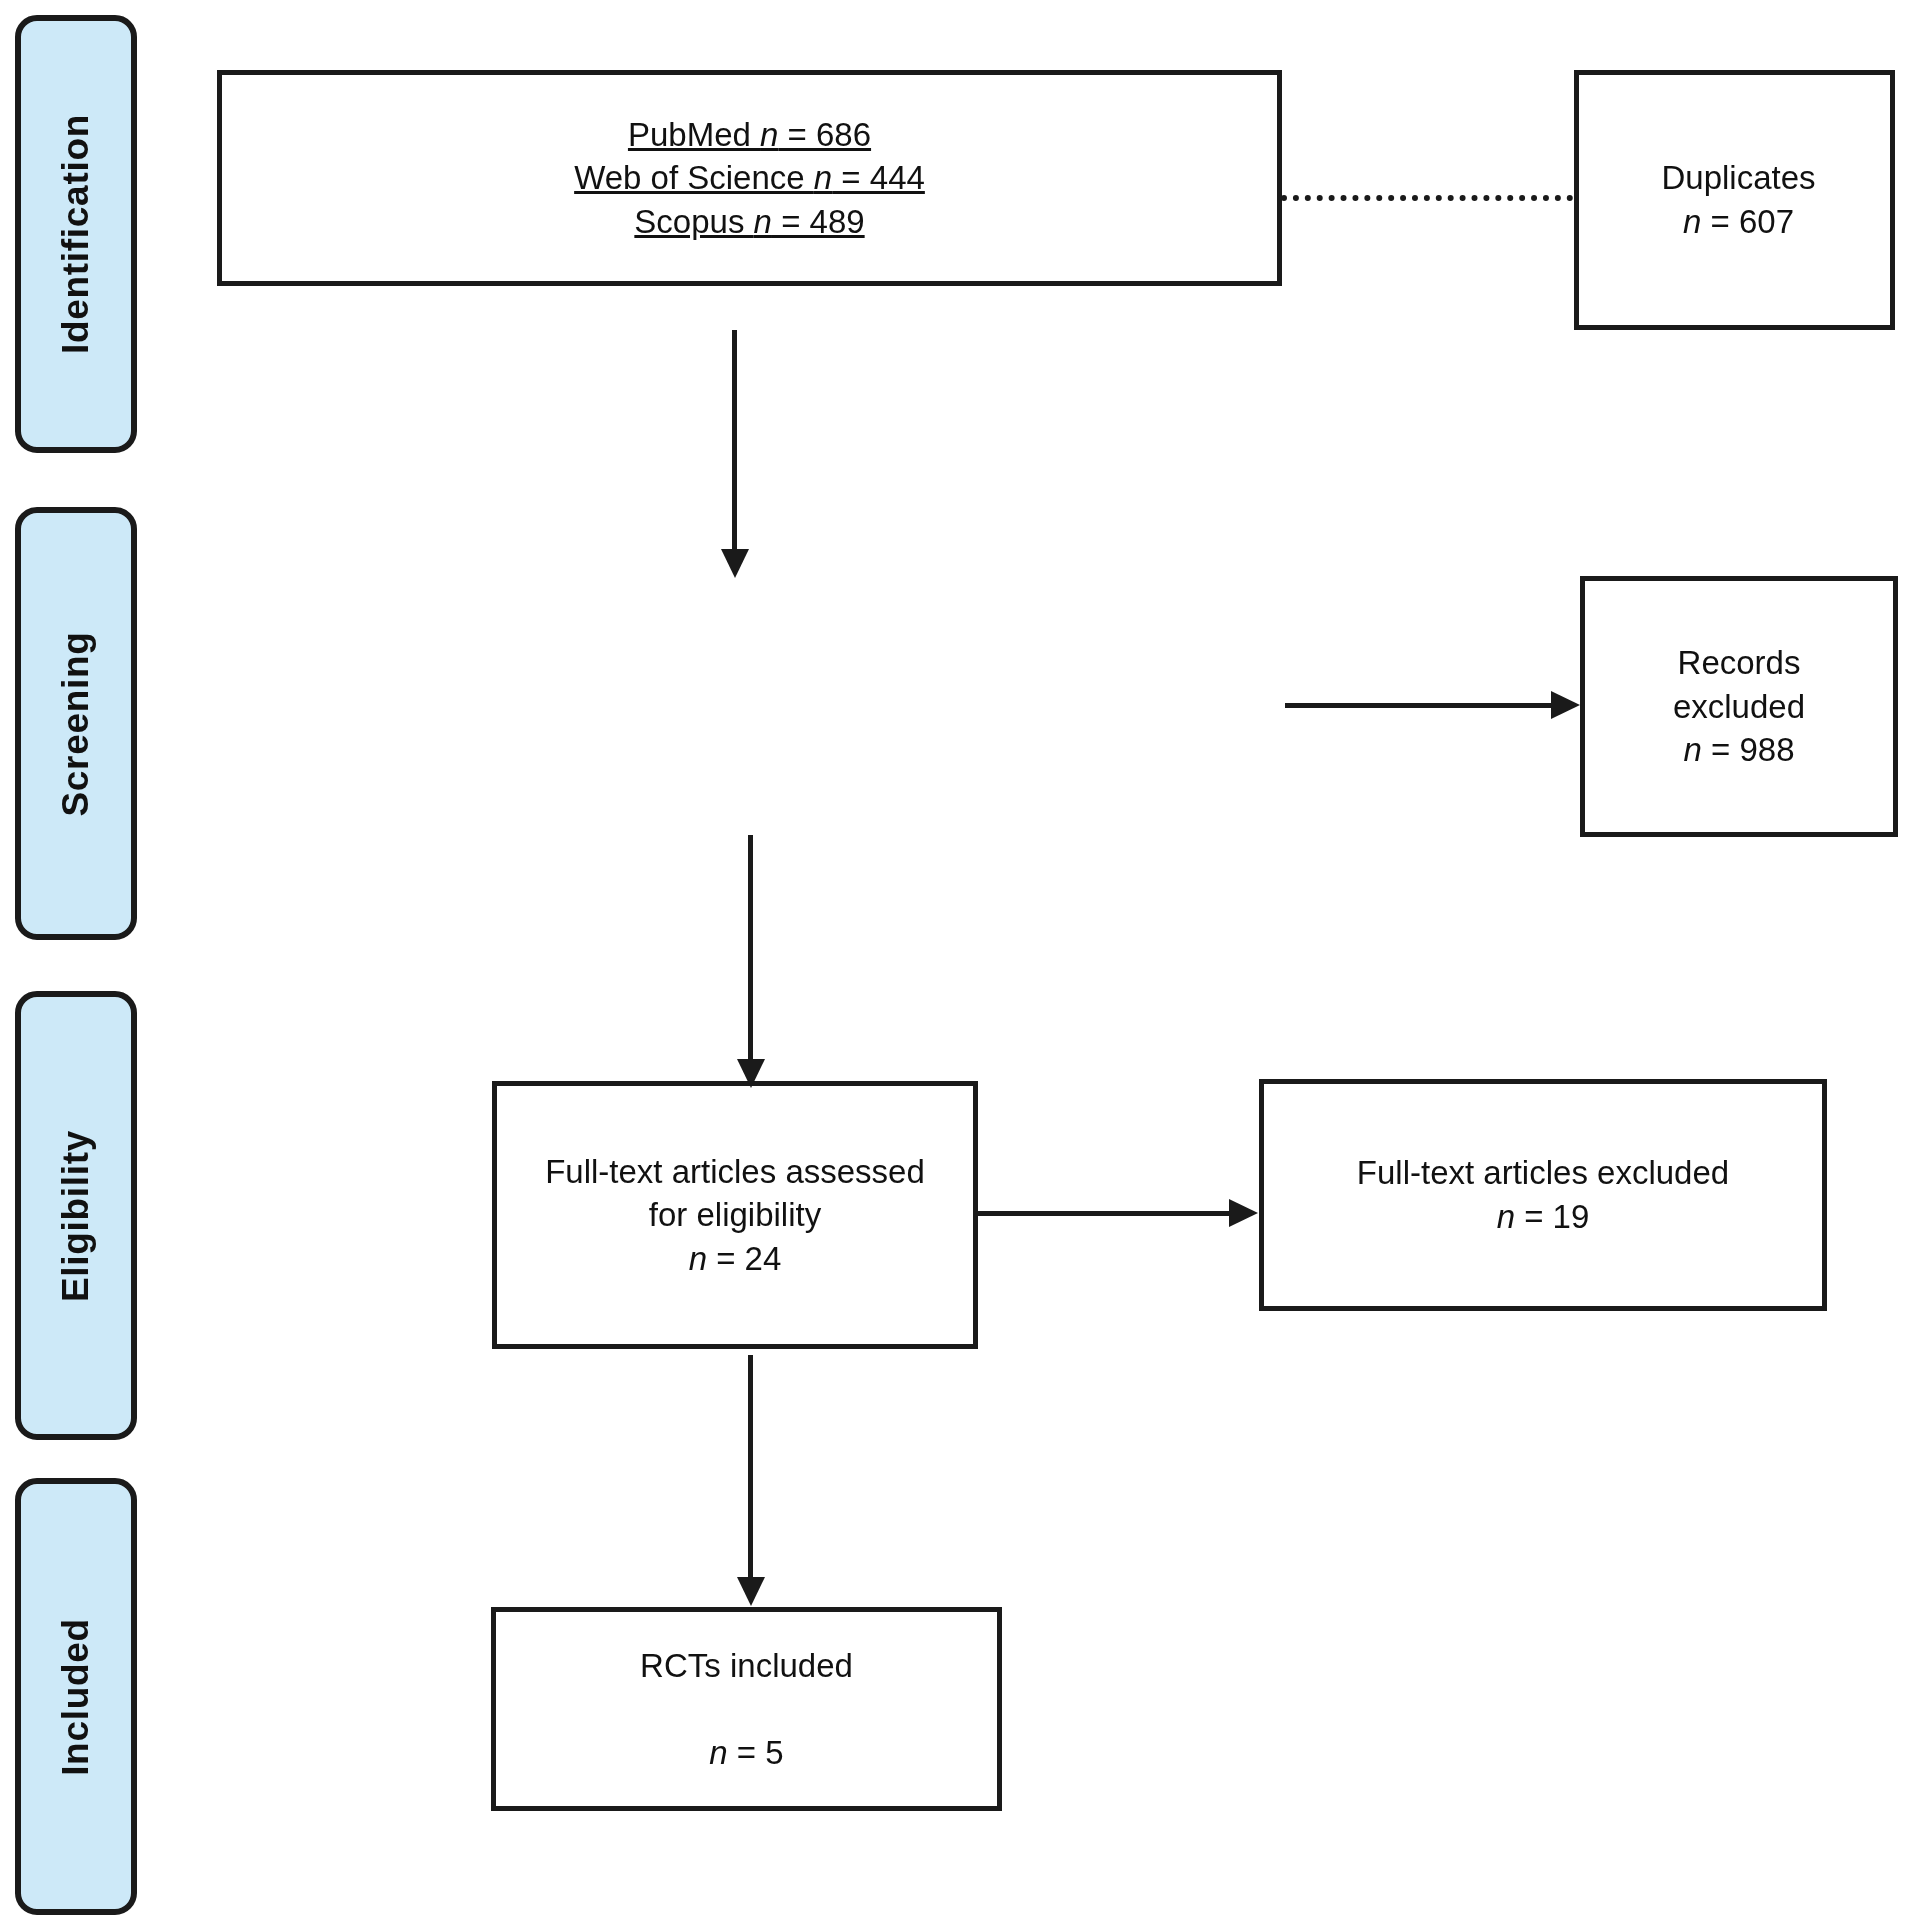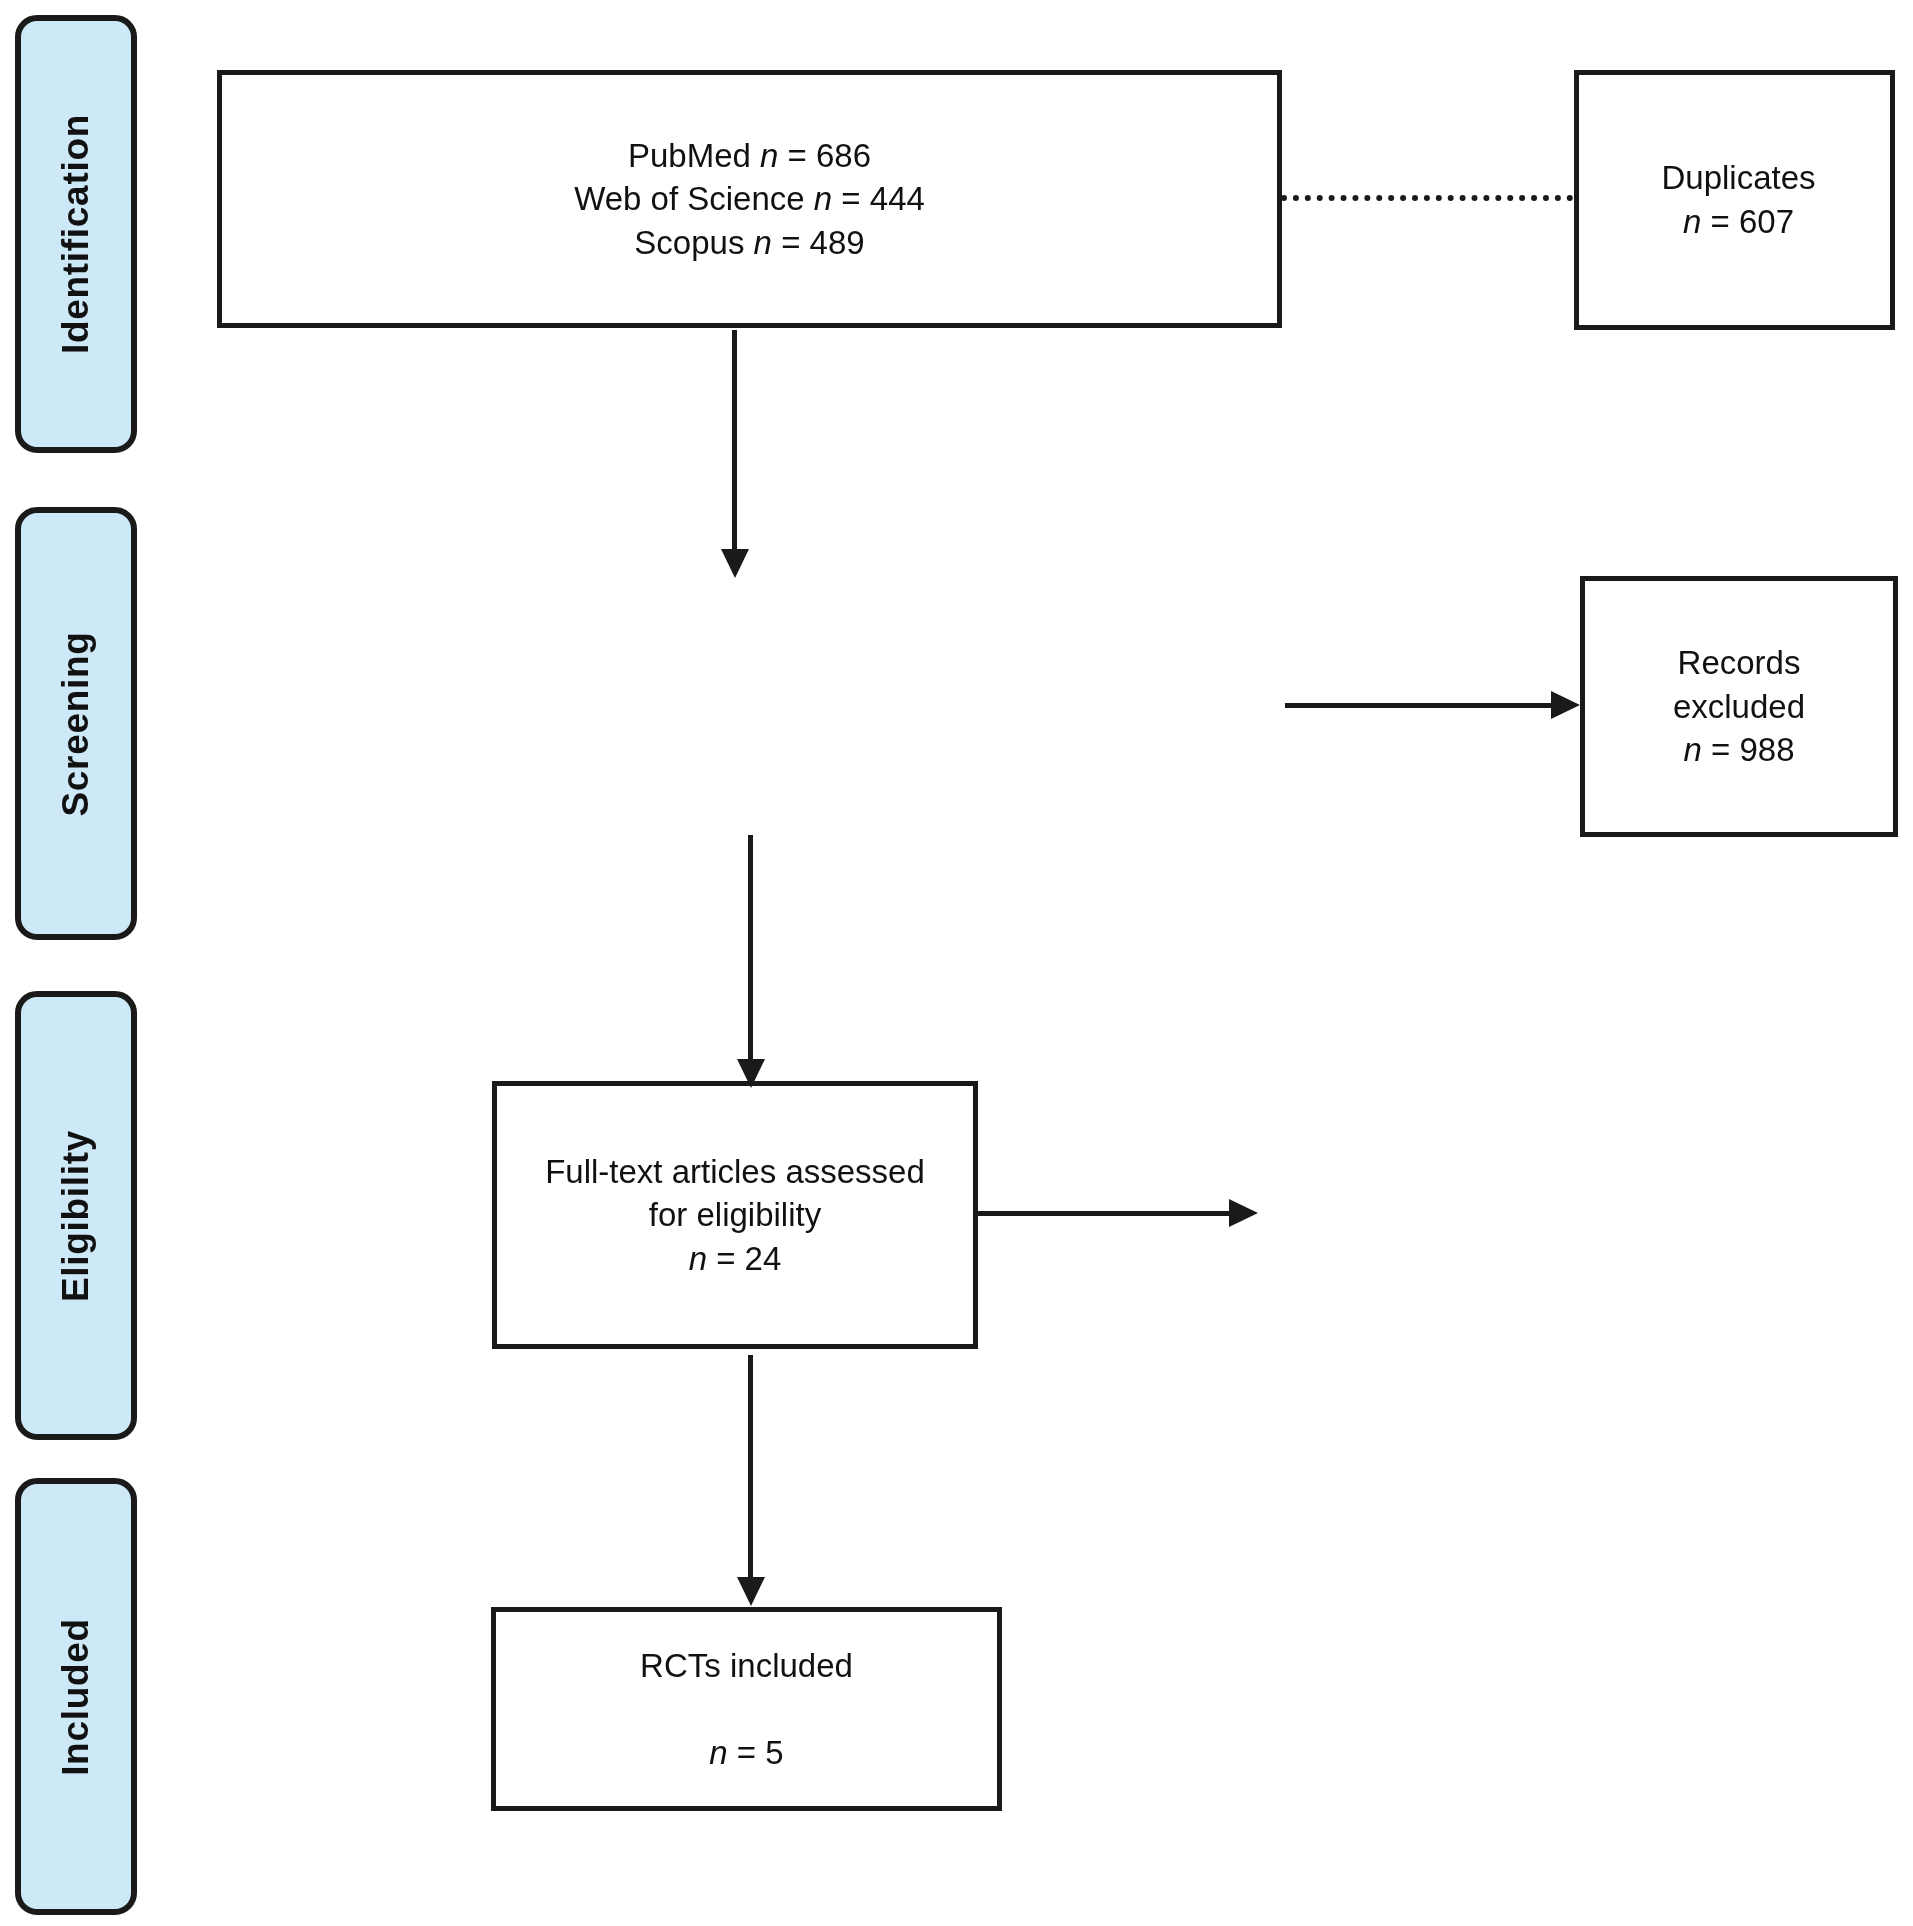--- a/index.html
+++ b/index.html
@@ -74,21 +74,21 @@
     border-top:6.6px dotted var(--line-color);
   }
 
   
   .stage-identification{top:14.7px;height:438px;}
   .stage-screening{top:507px;height:433px;}
   .stage-eligibility{top:991px;height:449px;}
   .stage-included{top:1478px;height:437px;}
 
   
-  .box-sources{left:217px;top:70px;width:1065px;height:258px;}
+  .box-sources{left:217px;top:70px;width:1065px;height:216px;text-decoration:underline;}
   .box-duplicates{left:1574px;top:70px;width:321px;height:260px;padding-left:8px;}
   .box-screened{left:220px;top:579px;width:1065px;height:257px;}
   .box-records-excluded{left:1580px;top:576px;width:318px;height:261px;}
   .box-fulltext{left:492px;top:1081px;width:486px;height:268px;}
   .box-fulltext-excluded{left:1259px;top:1079px;width:568px;height:232px;}
   .box-rcts{left:491px;top:1607px;width:511px;height:204px;}
 
   
   .dotted-duplicates{left:1281px;top:195px;width:292px;}
   .arrow1-line{left:732px;top:330px;width:5.1px;height:220px;}
@@ -132,20 +132,24 @@
   <div class="flow-box box-records-excluded">
       <div class="line">Records</div>
       <div class="line">excluded</div>
       <div class="line"><i>n</i> = 988</div>
     </div>
   <div class="flow-box box-fulltext">
       <div class="line">Full-text articles assessed</div>
       <div class="line">for eligibility</div>
       <div class="line"><i>n</i> = 24</div>
     </div>
+  <div class="flow-box box-fulltext-excluded">
+      <div class="line">Full-text articles excluded</div>
+      <div class="line"><i>n</i> = 19</div>
+    </div>
   <div class="flow-box box-rcts">
       <div class="line">RCTs included</div>
       <div class="line">&nbsp;</div>
       <div class="line"><i>n</i> = 5</div>
     </div>
 
   <div class="dotted dotted-duplicates"></div>
 
   <div class="vline arrow1-line"></div>
   <div class="arrowhead-down arrow1-head"></div>

